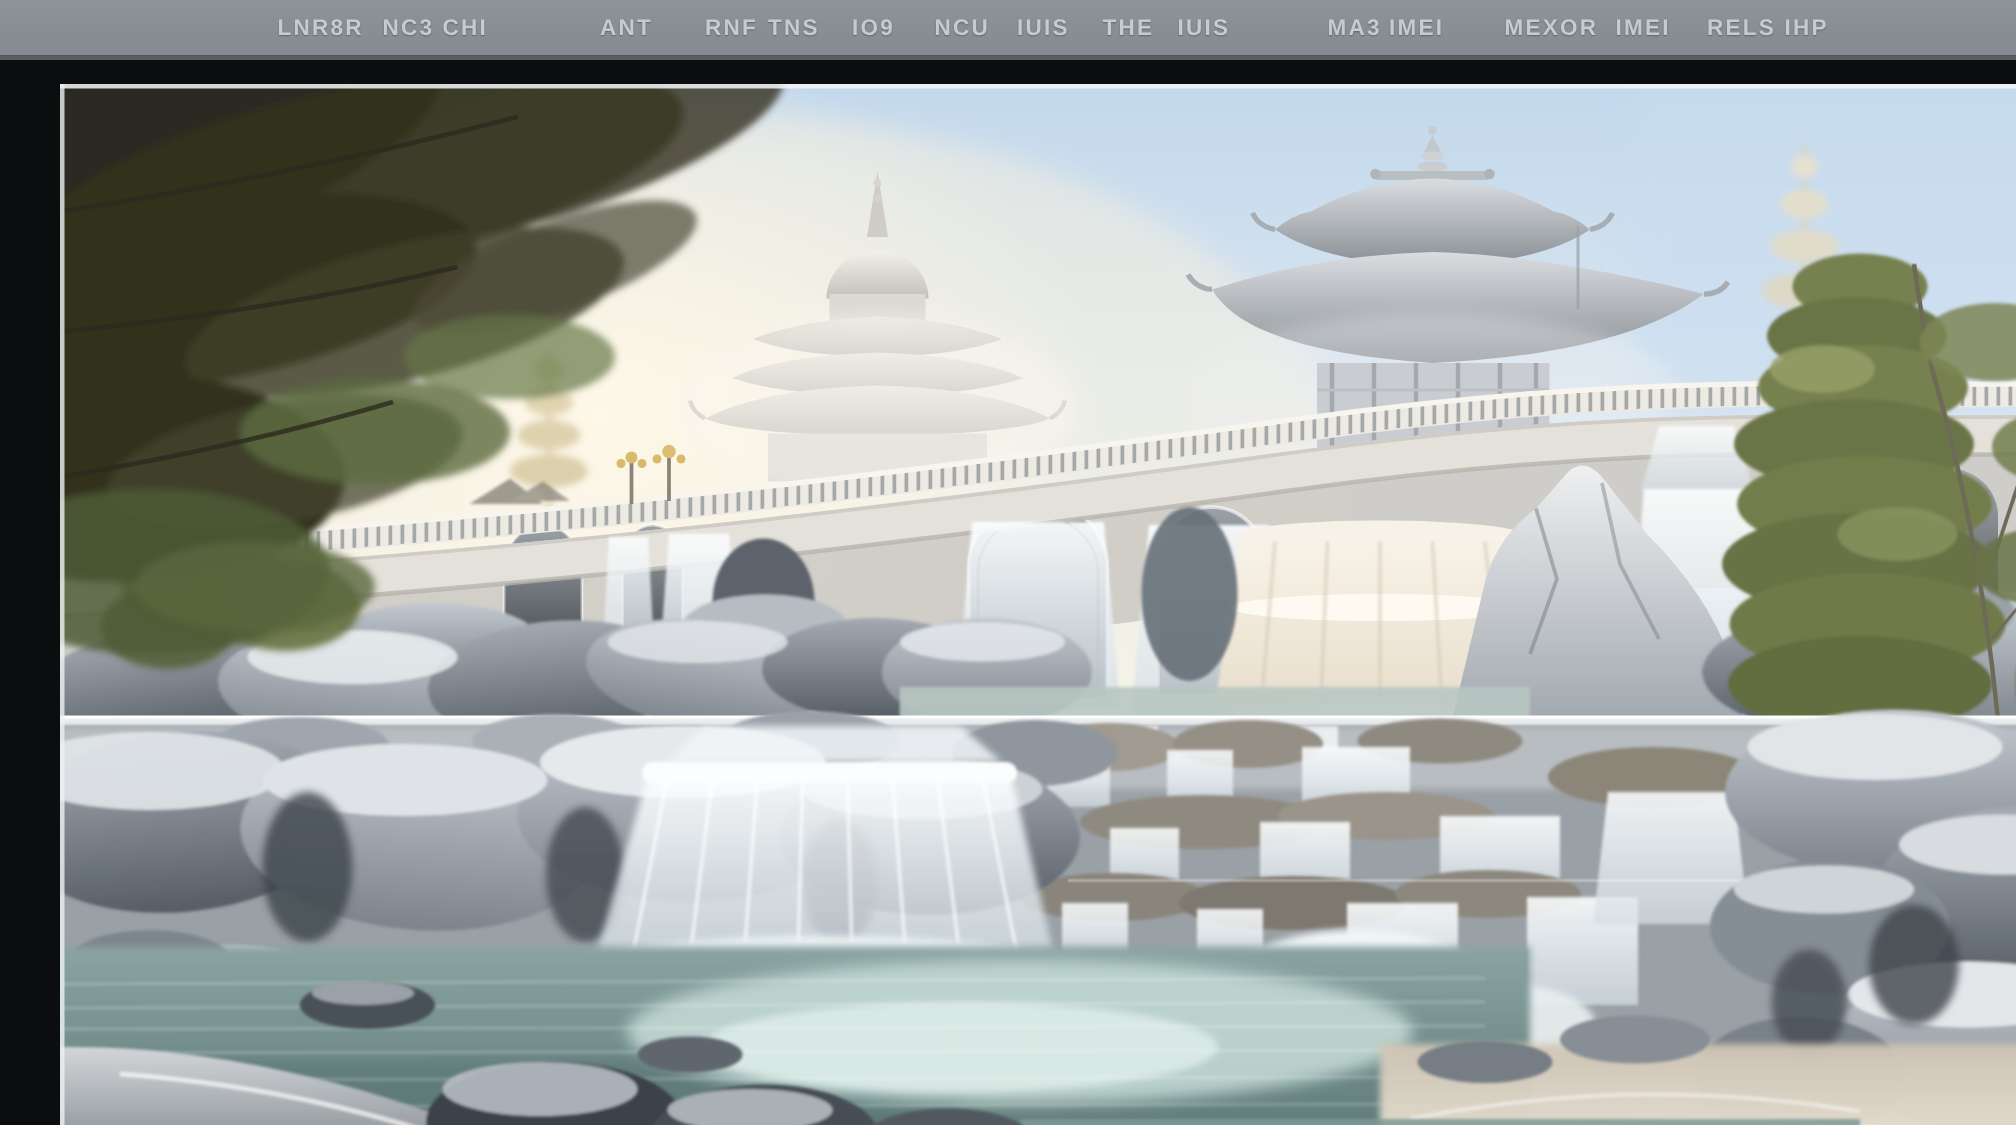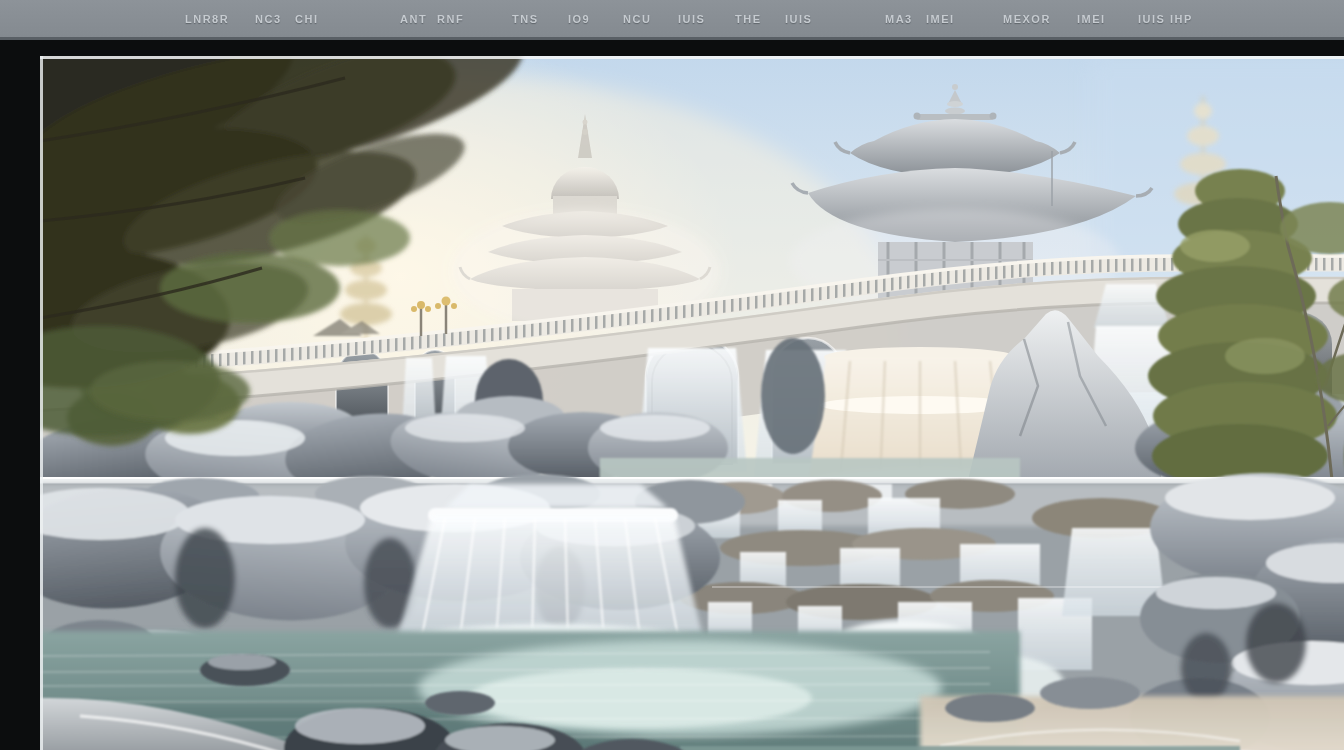--- a/index.html
+++ b/index.html
@@ -9,29 +9,29 @@
   }
   
   .menubar{
     position:absolute;top:0;left:0;width:1344px;height:37px;
     background:linear-gradient(#8d9399,#848a90);
     border-bottom:3px solid #595f65;
     z-index:10;
   }
   .menubar span{
     position:absolute;top:0;height:37px;line-height:38px;
-    font-size:11px;font-weight:bold;letter-spacing:1.5px;
+    font-size:15px;font-weight:bold;letter-spacing:1.5px;
     color:#c6cbd0;text-shadow:0 1px 1px rgba(45,50,55,.45);
     white-space:nowrap;cursor:default;
   }
   .menubar span:nth-of-type(1){left:185px}
   .menubar span:nth-of-type(2){left:255px}
   .menubar span:nth-of-type(3){left:295px}
   .menubar span:nth-of-type(4){left:400px}
-  .menubar span:nth-of-type(5){left:437px}
+  .menubar span:nth-of-type(5){left:470px}
   .menubar span:nth-of-type(6){left:512px}
   .menubar span:nth-of-type(7){left:568px}
   .menubar span:nth-of-type(8){left:623px}
   .menubar span:nth-of-type(9){left:678px}
   .menubar span:nth-of-type(10){left:735px}
   .menubar span:nth-of-type(11){left:785px}
   .menubar span:nth-of-type(12){left:885px}
   .menubar span:nth-of-type(13){left:926px}
   .menubar span:nth-of-type(14){left:1003px}
   .menubar span:nth-of-type(15){left:1077px}
@@ -52,21 +52,21 @@
   <span>TNS</span>
   <span>IO9</span>
   <span>NCU</span>
   <span>IUIS</span>
   <span>THE</span>
   <span>IUIS</span>
   <span>MA3</span>
   <span>IMEI</span>
   <span>MEXOR</span>
   <span>IMEI</span>
-  <span>IUIS IHP</span>
+  <span>RELS IHP</span>
 </header>
 
 <figure class="scene">
 <svg width="1344" height="710" viewBox="0 0 1344 710" xmlns="http://www.w3.org/2000/svg">
   <defs>
     <linearGradient id="gSky" x1="0" y1="0" x2="0" y2="1">
       <stop offset="0" stop-color="#c3d8ec"></stop>
           <stop offset=".3" stop-color="#d9e6f1"></stop>
       <stop offset=".55" stop-color="#ecf1f0"></stop>
           <stop offset=".85" stop-color="#f6f2e7"></stop>

